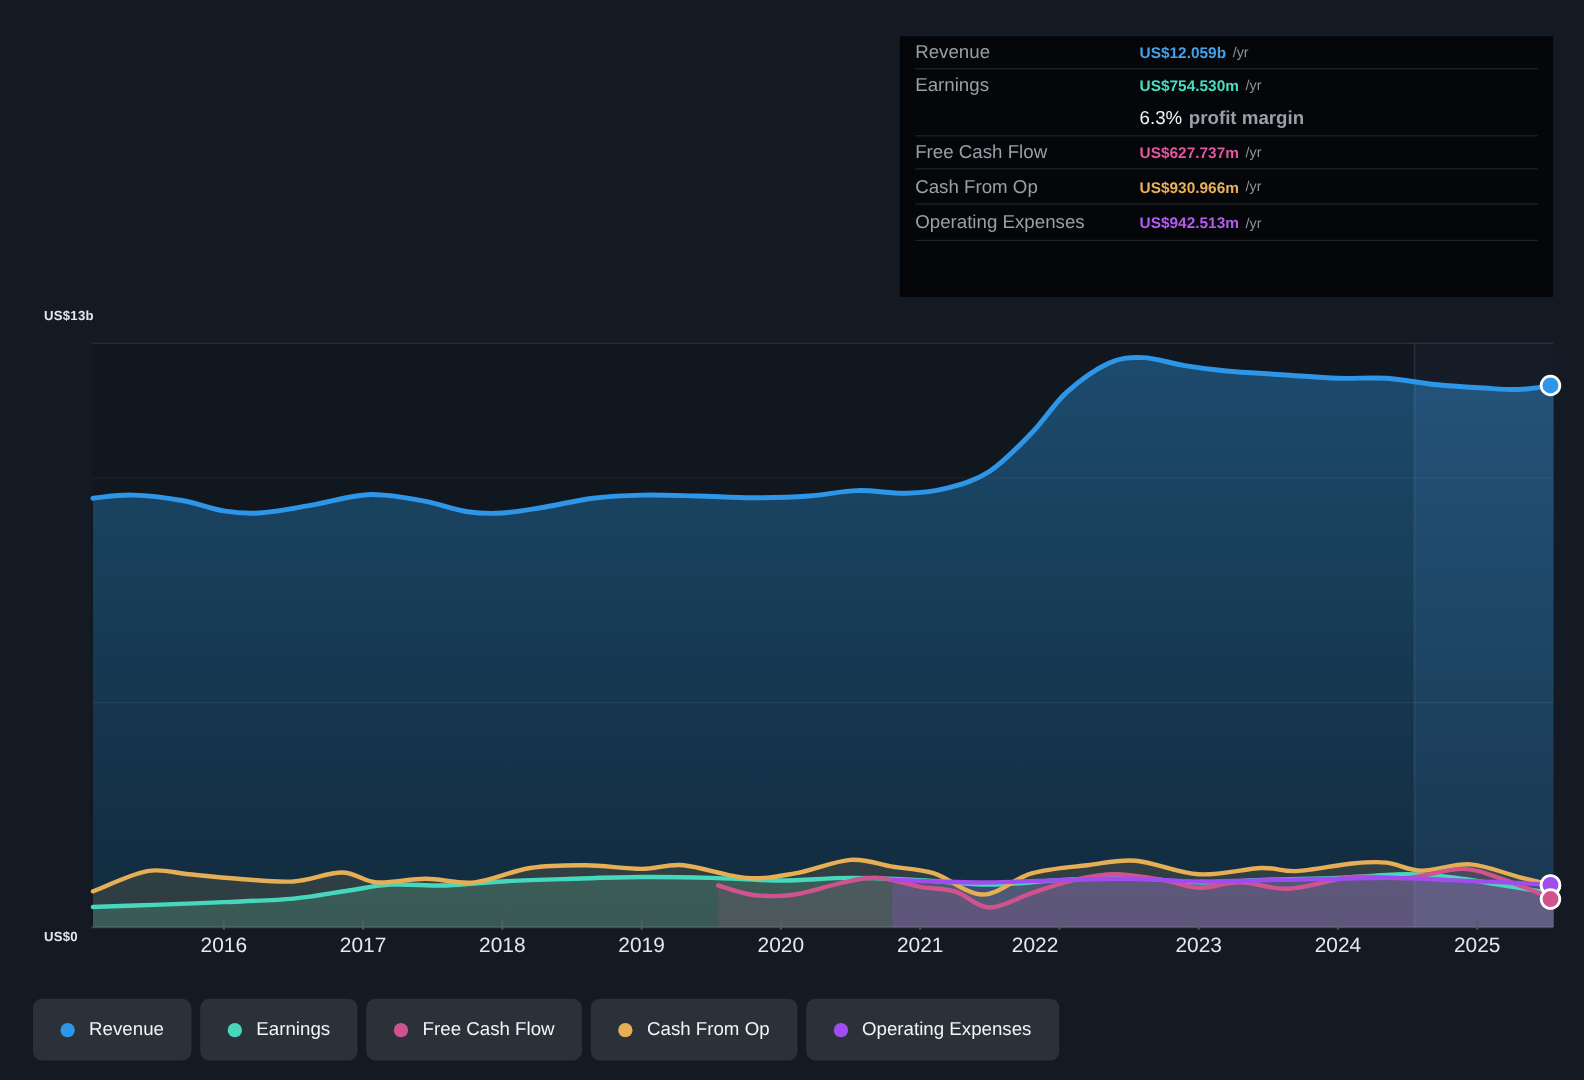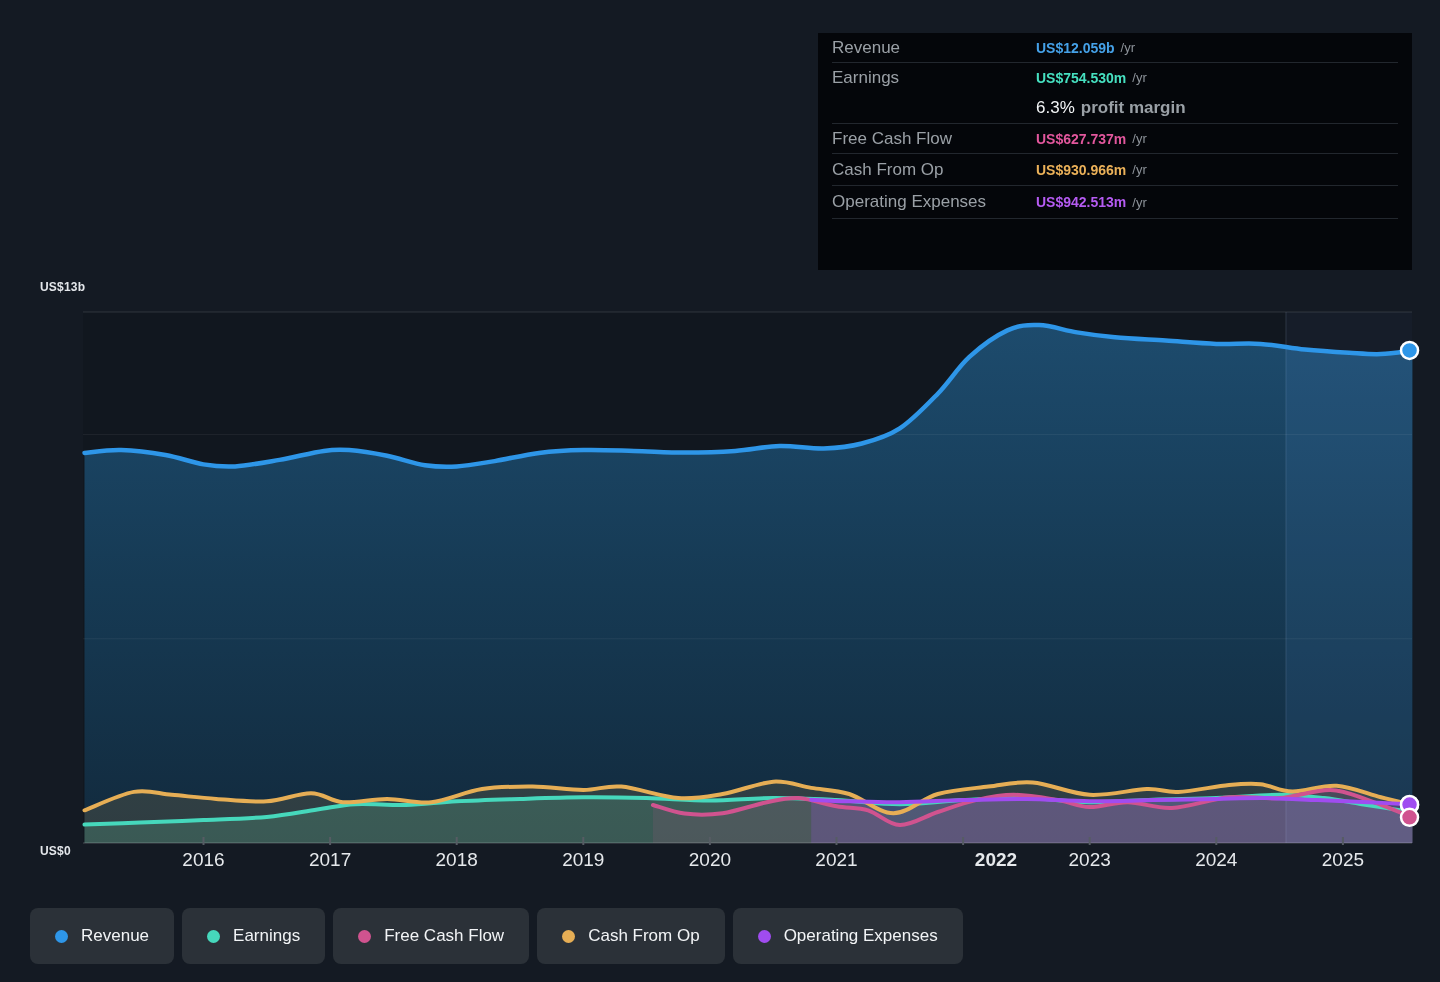--- a/index.html
+++ b/index.html
@@ -90,21 +90,21 @@
 
 <div class="ylab top">US$13b</div>
 <div class="ylab zero">US$0</div>
 <div id="xlabels">
     <span class="xlab" style="left: 203.5px; text-align: center;">2016</span>
     <span class="xlab" style="left: 330.1px;">2017</span>
     <span class="xlab" style="left: 456.7px;">2018</span>
     <span class="xlab" style="left: 583.3px;">2019</span>
     <span class="xlab" style="left: 709.9px;">2020</span>
     <span class="xlab" style="left: 836.5px;">2021</span>
-    <span class="xlab" style="left: 996px; font-weight: bold;">2022</span>
+    <span class="xlab" style="left: 941px;">2022</span>
     <span class="xlab" style="left: 1089.7px;">2023</span>
     <span class="xlab" style="left: 1216.3px;">2024</span>
     <span class="xlab" style="left: 1342.9px;">2025</span>
   </div>
 
 <div class="tooltip">
   <div class="tt-row">
     <span class="tt-label">Revenue</span>
     <span class="tt-val" style="color: rgb(69, 161, 232);">US$12.059b</span>
     <span class="tt-suffix">/yr</span>

